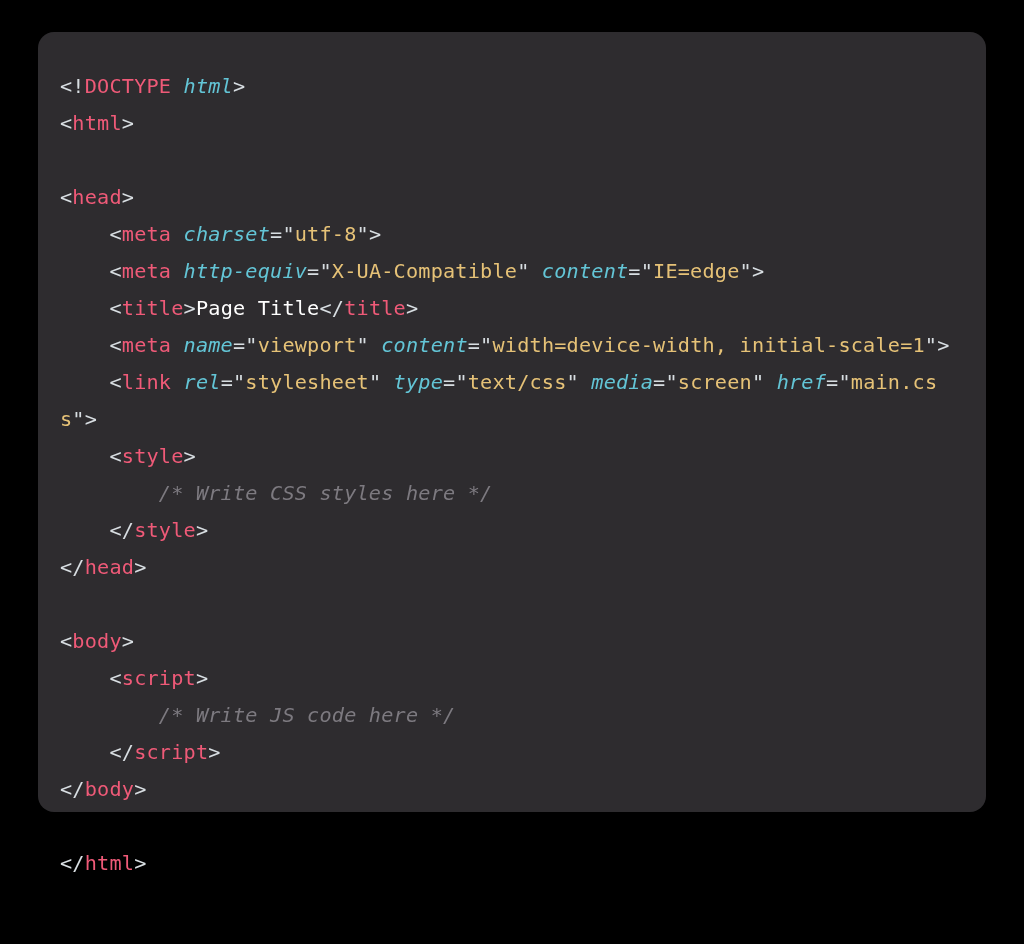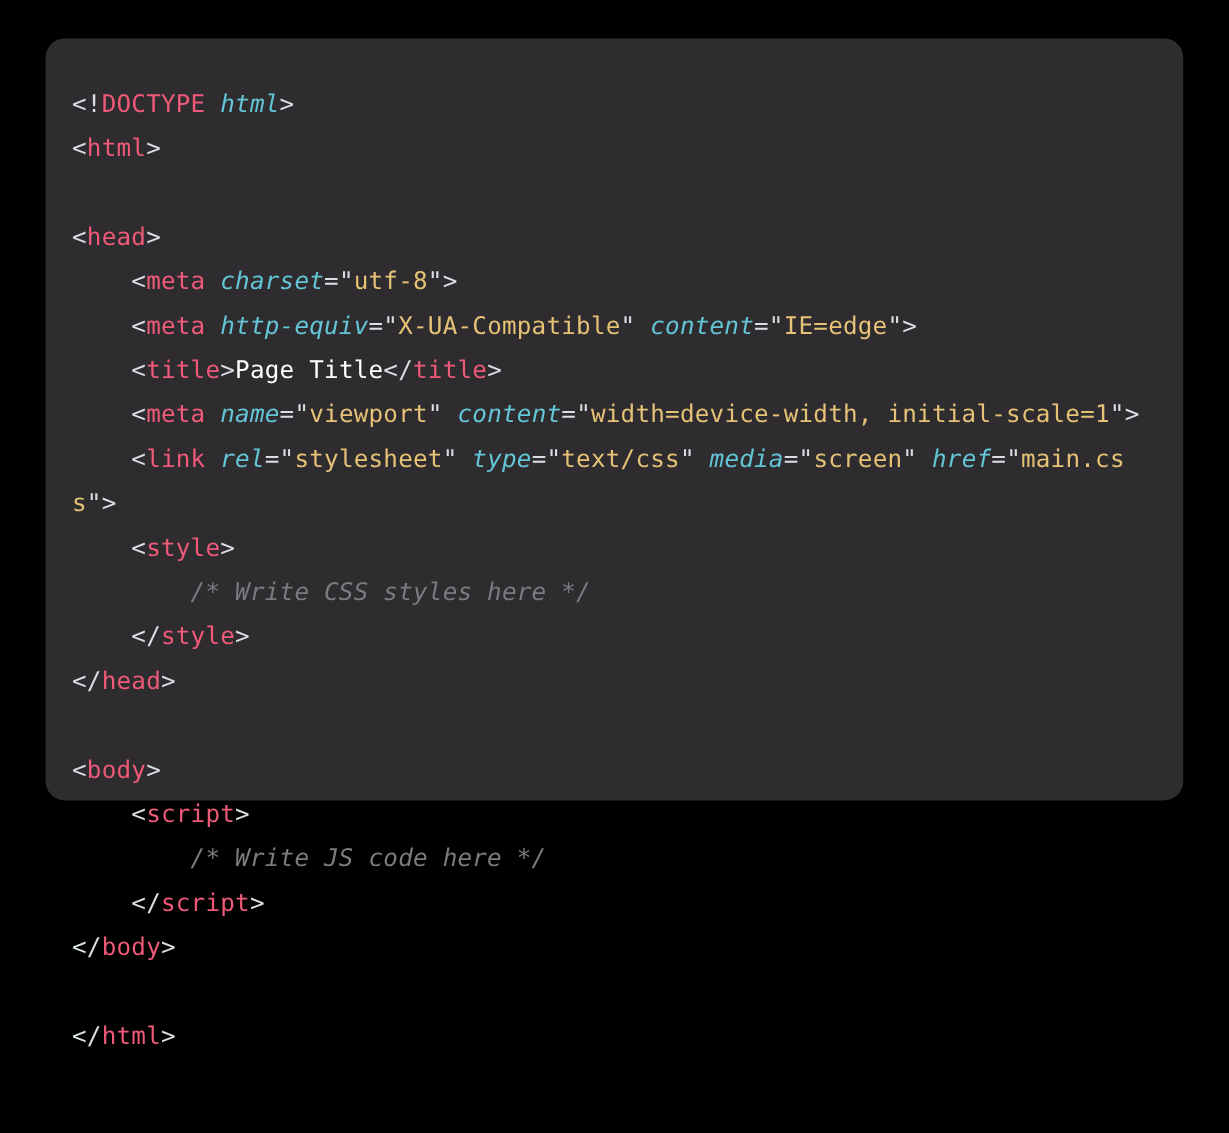--- a/index.html
+++ b/index.html
@@ -1,20 +1,20 @@
 <!DOCTYPE html>
 <html><head>
 <meta charset="utf-8">
 <style>
   html,body{margin:0;padding:0;width:1024px;height:944px;background:#000;overflow:hidden;}
   *{box-sizing:border-box;}
   .editor{
     position:absolute;
     left:38px;top:32px;
-    width:948px;height:635px;
+    width:948px;height:780px;
     background:#2e2c2f;
     border-radius:16px;
     padding:36px 22px 30px 22px;
   }
   pre.code{
     margin:0;
     font-family:"Menlo","Consolas","DejaVu Sans Mono","Liberation Mono",monospace;
     font-size:20.2px;
     line-height:37px;
     color:#cfcfcf;

